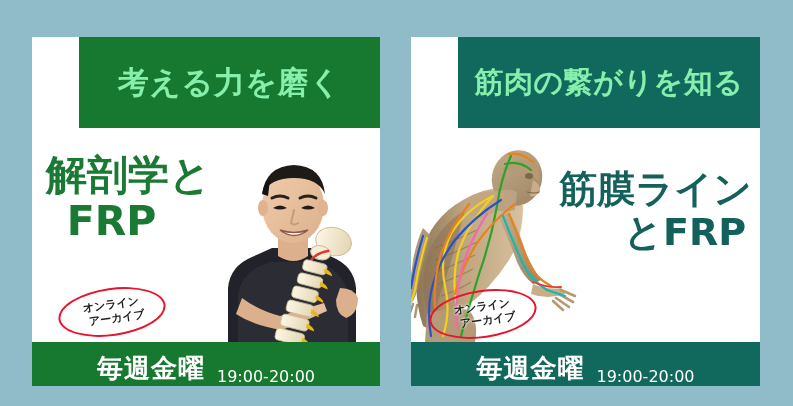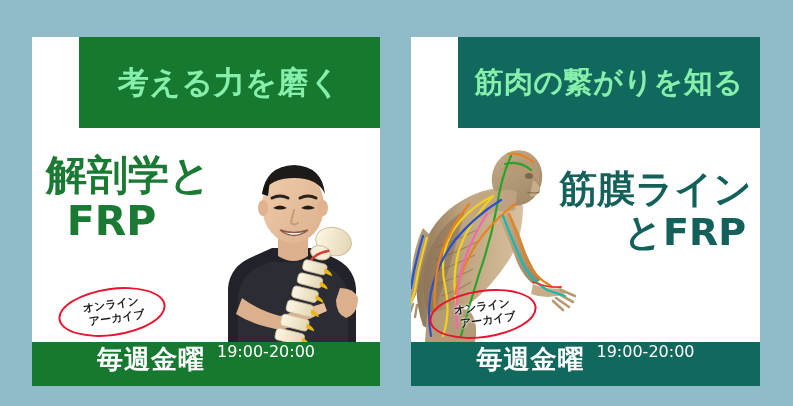--- a/index.html
+++ b/index.html
@@ -49,21 +49,21 @@
     position: relative;
     flex: 1 1 auto;
     background: #ffffff;
     overflow: hidden;
   }
 
   .card-footer {
     height: 44px;
     flex: 0 0 44px;
     display: flex;
-    align-items: flex-start;
+    align-items: flex-end;
     justify-content: center;
     gap: 12px;
     color: #ffffff;
     white-space: nowrap;
   }
   .card-left  .card-footer { background: #17792f; }
   .card-right .card-footer { background: #11685c; }
   .footer-day  { font-size: 26px; font-weight: 700; letter-spacing: 1px; }
   .footer-time { font-size: 16px; font-weight: 400; letter-spacing: 0px; }
 

